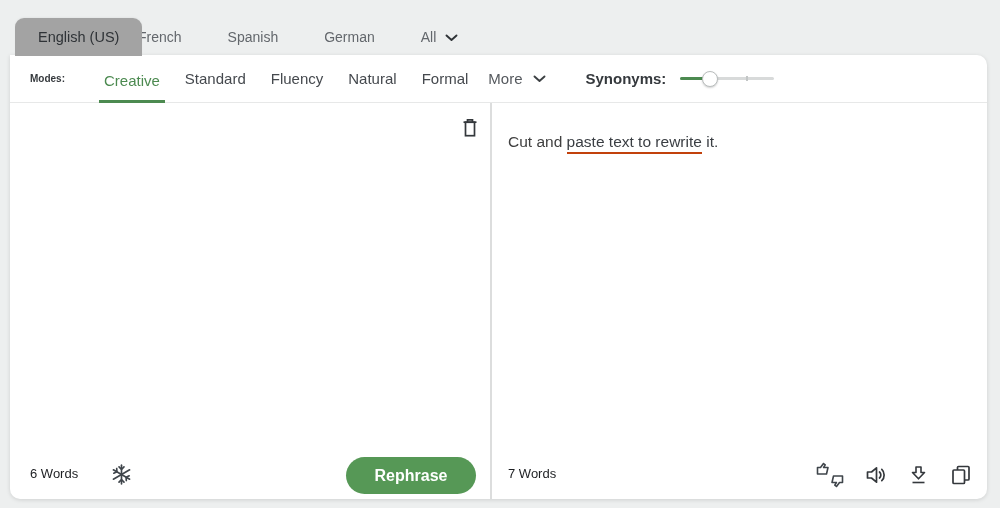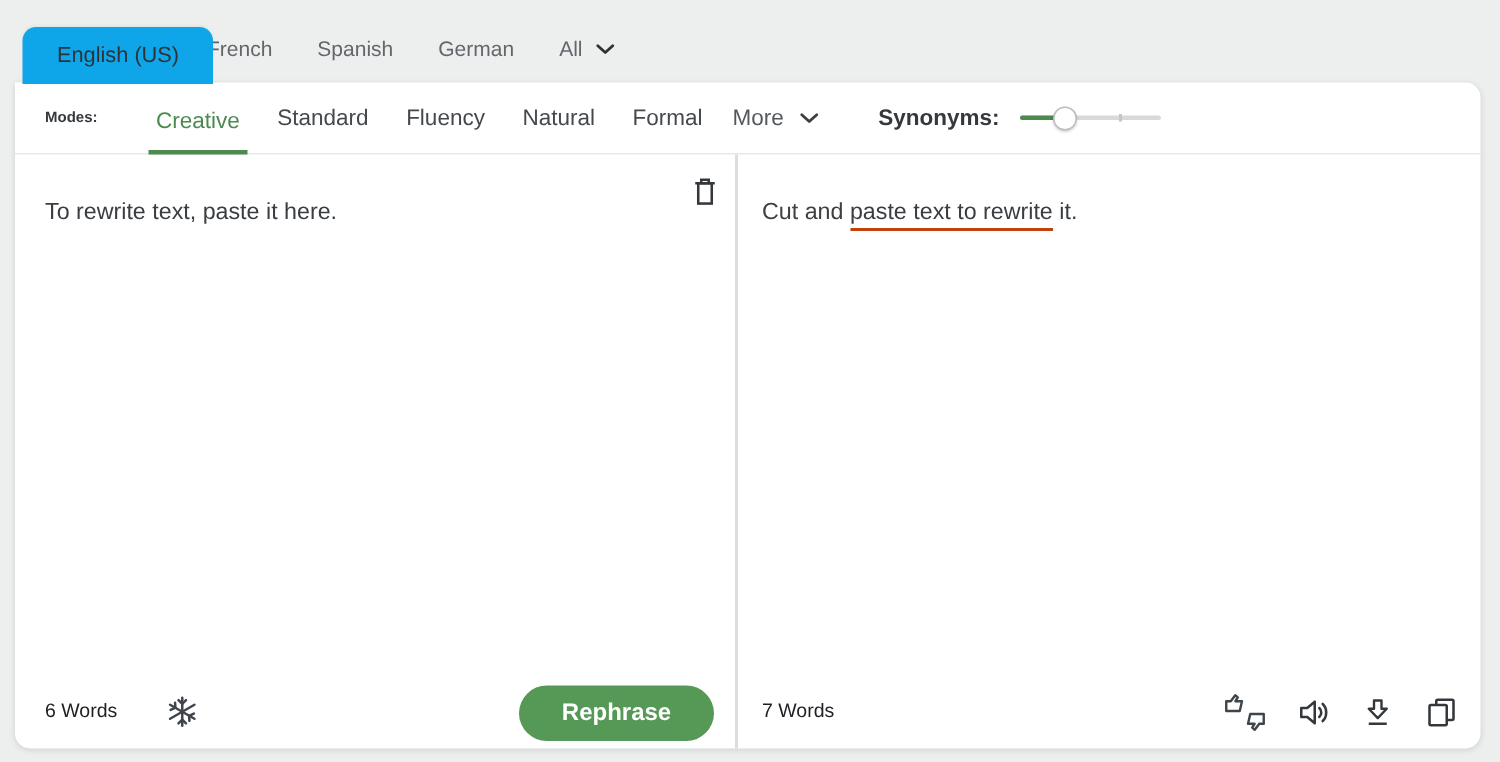--- a/index.html
+++ b/index.html
@@ -9,29 +9,29 @@
     background:#edefef;
     font-family:"Liberation Sans", sans-serif;
     overflow:hidden;
     color:#3b3f44;
   }
 
   
   .tabbar { position:absolute; left:0; top:0; width:1000px; height:55px; }
   .tab-active {
     position:absolute; left:15px; top:18px; height:38px;
-    background:#0ea5e9; border-radius:9px 9px 0 0;
+    background:#a3a3a3; border-radius:9px 9px 0 0;
     display:flex; align-items:center; padding:0 23px;
     font-size:14.5px; color:#2f3337; cursor:pointer;
     box-shadow:0 -1px 2px rgba(0,0,0,0.04);
     z-index:3;
   }
   .tab-row {
     position:absolute; left:130px; top:18px; height:37px;
-    display:flex; align-items:flex-start; gap:14px;
+    display:flex; align-items:center; gap:30px;
   }
   .tab {
     font-size:14px; color:#63676c; cursor:pointer; padding:6px 8px;
     display:flex; align-items:center; gap:9px; white-space:nowrap;
   }
   .tab .chev { margin-top:2px; }
 
   
   .card {
     position:absolute; left:10px; top:55px; width:977px; height:444px;
@@ -173,21 +173,20 @@
       <span class="track"></span>
       <span class="tick"></span>
       <span class="fill" style="width: 32%;"></span>
       <span class="thumb" style="left: 32%;"></span>
     </span>
   </div>
 
   <div class="panels">
 
     <div class="panel-left">
-      <div class="input-text">To rewrite text, paste it here.</div>
 
       <div class="trash-btn icon-btn">
         <span>
           <svg width="20" height="22" viewBox="0 0 20 22" fill="none" stroke="#34383c" stroke-width="1.7">
             <path d="M7.5 5 V2.8 H12.5 V5"></path>
             <line x1="3.5" y1="5.2" x2="16.5" y2="5.2"></line>
             <rect x="5.5" y="5.2" width="9" height="13.5"></rect>
           </svg>
         </span>
       </div>

